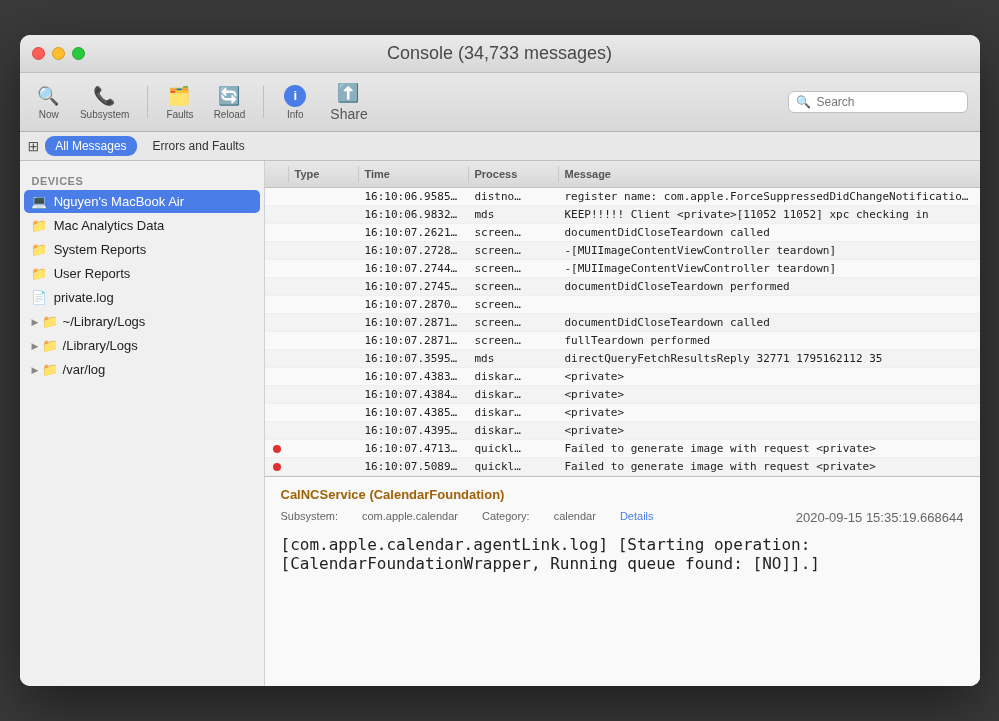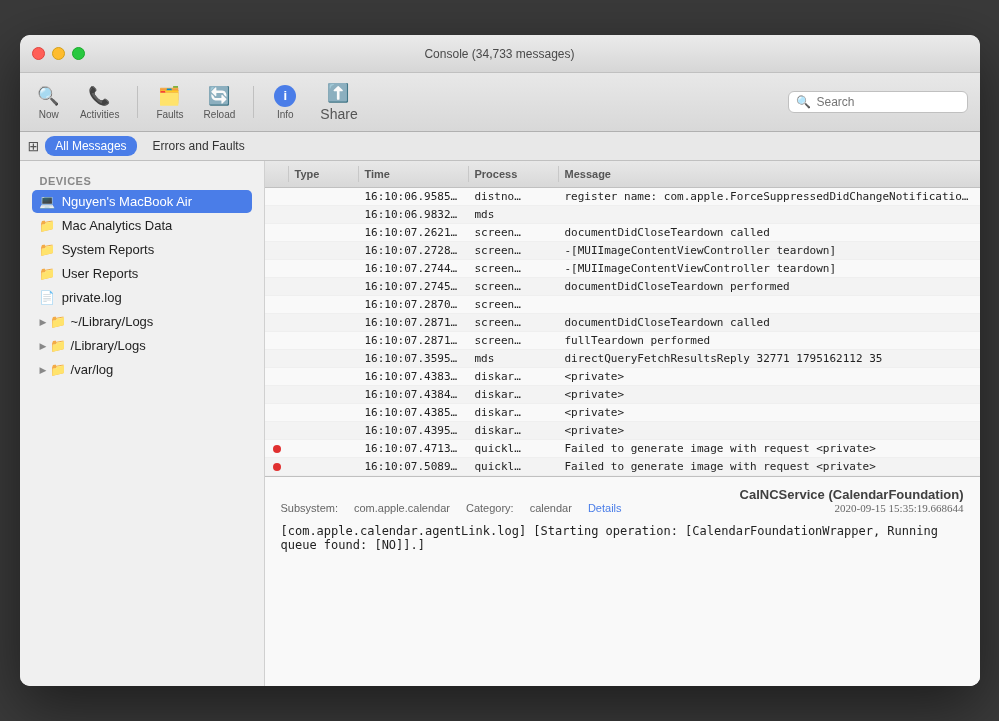--- a/index.html
+++ b/index.html
@@ -40,21 +40,21 @@
     .traffic-light {
       width: 13px;
       height: 13px;
       border-radius: 50%;
       display: inline-block;
     }
     .traffic-light.close { background: #ff5f57; border: 1px solid #e0443e; }
     .traffic-light.minimize { background: #febc2e; border: 1px solid #d4a017; }
     .traffic-light.maximize { background: #28c840; border: 1px solid #1aab29; }
     .titlebar-title {
-      font-size: 12px;
+      font-size: 18px;
       font-weight: 500;
       color: #4a4a4a;
     }
     .toolbar {
       background: linear-gradient(to bottom, #e8e8e8, #d8d8d8);
       border-bottom: 1px solid #b0b0b0;
       display: flex;
       align-items: center;
       padding: 6px 12px;
       gap: 8px;
@@ -148,21 +148,21 @@
     .main-content {
       display: flex;
       flex: 1;
       overflow: hidden;
     }
     .sidebar {
       width: 245px;
       background: #f0f0f0;
       border-right: 1px solid #d0d0d0;
       overflow-y: auto;
-      padding: 8px 8px;
+      padding: 8px 0;
     }
     .sidebar-section-label {
       font-size: 11px;
       font-weight: 600;
       color: #888;
       padding: 6px 12px 2px 12px;
       text-transform: uppercase;
       letter-spacing: 0.5px;
     }
     .sidebar-item {
@@ -253,45 +253,44 @@
     }
     .detail-pane {
       border-top: 1px solid #c0c0c0;
       background: #f9f9f9;
       padding: 10px 16px;
       min-height: 210px;
     }
     .detail-title {
       font-size: 13px;
       font-weight: 600;
-      color: #404040;
-      margin-bottom: 0;
-      text-align: right;
+      color: #a16207;
+      margin-bottom: 8px;
     }
     .detail-meta {
       font-size: 11px;
       color: #666;
       display: flex;
-      gap: 16px;
+      gap: 24px;
       margin-bottom: 10px;
     }
     .detail-meta .details-link {
       color: #4a7de8;
       cursor: pointer;
       text-decoration: none;
     }
     .detail-meta-right {
       margin-left: auto;
-      font-size: 11px;
+      font-size: 13px;
       color: #666;
-      font-family: Liberation Serif, serif;
+      font-family: Liberation Sans, sans-serif;
     }
     .detail-body {
       font-family: 'SF Mono', 'Menlo', monospace;
-      font-size: 12px;
+      font-size: 16px;
       color: #222;
       white-space: pre-wrap;
       background: #f9f9f9;
     }
     .share-btn {
       display: flex;
       flex-direction: column;
       align-items: center;
       gap: 2px;
       cursor: pointer;
@@ -314,21 +313,21 @@
     <span class="titlebar-title">Console (34,733 messages)</span>
   </div>
 
   <div class="toolbar">
     <div class="toolbar-btn">
       <span class="icon">🔍</span>
       <span class="label">Now</span>
     </div>
     <div class="toolbar-btn">
       <span class="icon">📞</span>
-      <span class="label">Activities</span>
+      <span class="label">Subsystem</span>
     </div>
     <div class="toolbar-sep"></div>
     <div class="toolbar-btn">
       <span class="icon">🗂️</span>
       <span class="label">Faults</span>
     </div>
     <div class="toolbar-btn">
       <span class="icon">🔄</span>
       <span class="label">Reload</span>
     </div>
@@ -412,20 +411,21 @@
             <div class="log-cell"></div>
             <div class="log-cell">16:10:06.958598</div>
             <div class="log-cell">distno…</div>
             <div class="log-cell">register name: com.apple.ForceSuppressedDidChangeNotification object: kCFNotificationAnyO…</div>
           </div>
           <div class="log-row">
             <div class="log-cell error-dot"></div>
             <div class="log-cell"></div>
             <div class="log-cell">16:10:06.983289</div>
             <div class="log-cell">mds</div>
+            <div class="log-cell">KEEP!!!!! Client &lt;private&gt;[11052 11052] xpc checking in</div>
           </div>
           <div class="log-row">
             <div class="log-cell error-dot"></div>
             <div class="log-cell"></div>
             <div class="log-cell">16:10:07.262186</div>
             <div class="log-cell">screen…</div>
             <div class="log-cell">documentDidCloseTeardown called</div>
           </div>
           <div class="log-row">
             <div class="log-cell error-dot"></div>

